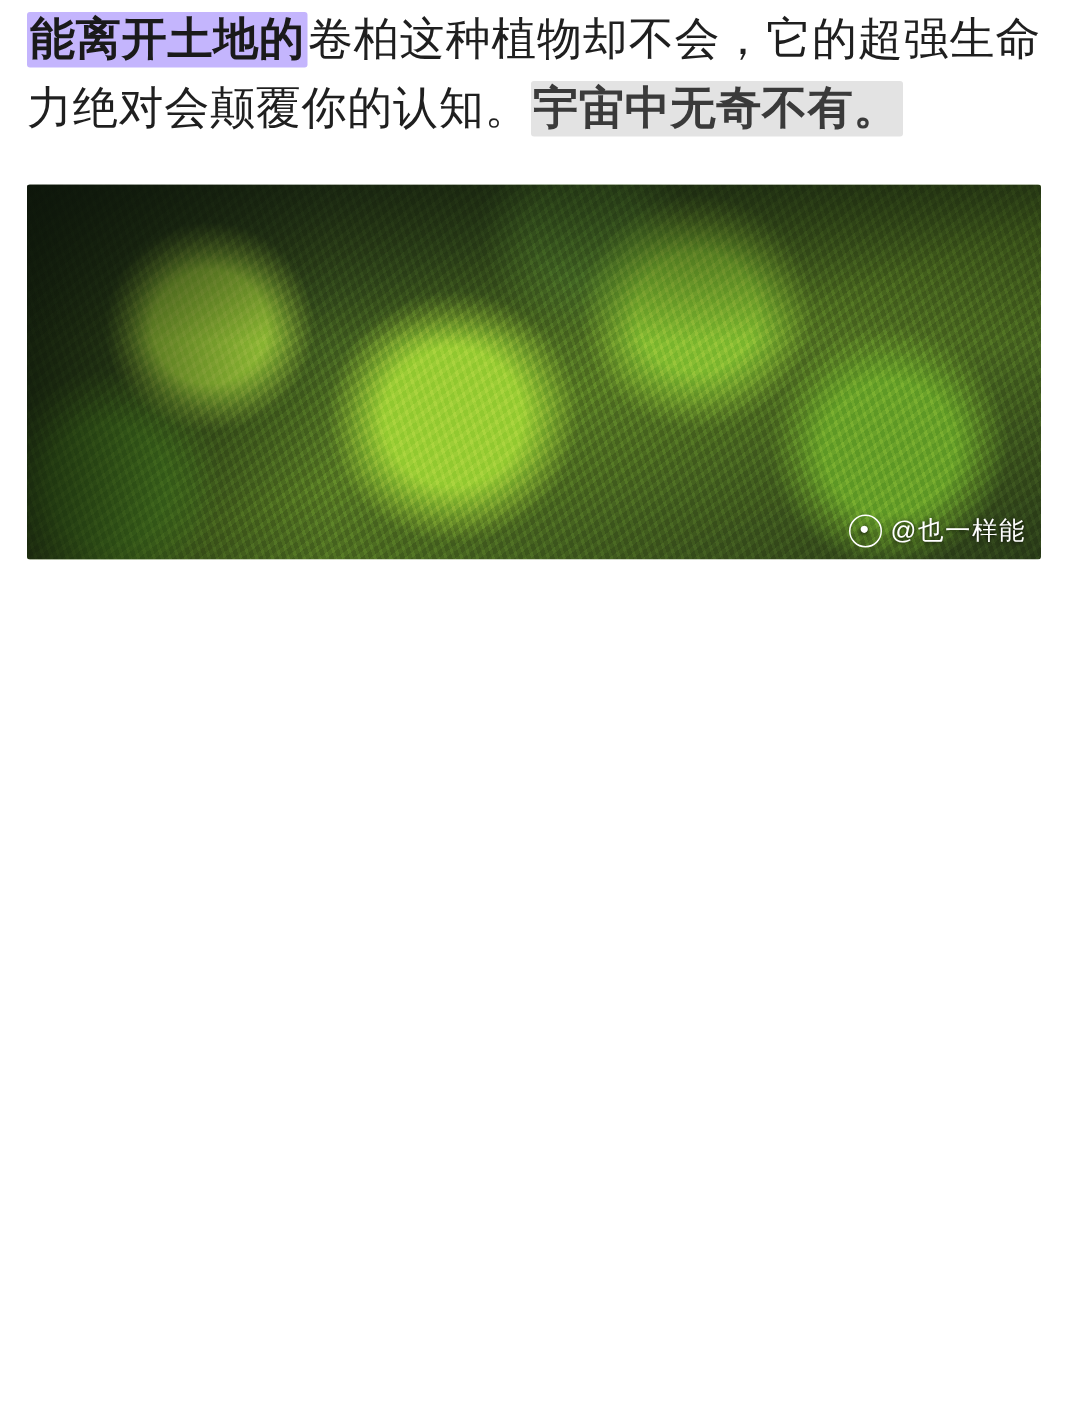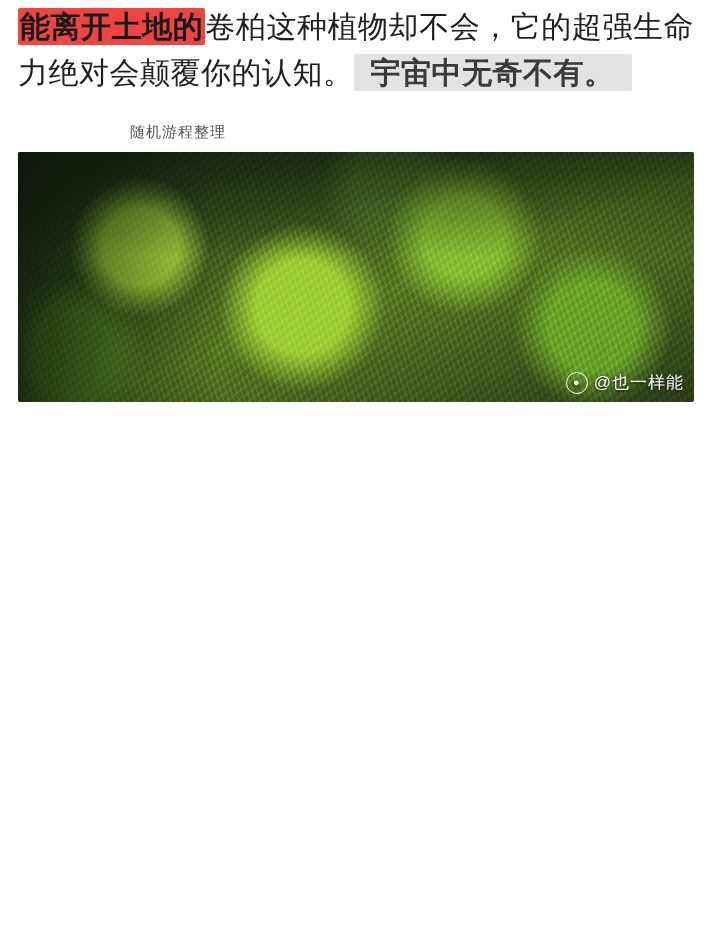--- a/index.html
+++ b/index.html
@@ -26,31 +26,31 @@
     text-align: justify;
     text-justify: inter-ideograph;
     letter-spacing: 0.5px;
     color: #1f1f1f;
   }
   .para.first {
     margin-top: 4px;
     text-indent: 0;
   }
   .hl-dark {
-    background: #ef4444;
+    background: #c4b5fd;
     color: #1a1a1a;
     font-weight: bold;
     padding: 2px 2px;
     border-radius: 2px;
   }
   .hl-gray {
     background: #e3e3e3;
     color: #3a3a3a;
     font-weight: bold;
-    padding: 2px 17px;
+    padding: 2px 2px;
     border-radius: 2px;
   }
   .caption {
     font-size: 15px;
     color: #555555;
     margin: 6px 0 10px 0;
     padding-left: 112px;
     letter-spacing: 1px;
   }
   .photo-wrap {
@@ -119,21 +119,20 @@
 <body>
 
 <div class="article">
 
   <p class="para first">
     <span class="hl-dark">能离开土地的</span><span>卷柏这种植物却不会，它的超强生命力绝对会颠覆你的认知。</span><span class="hl-gray">宇宙中无奇不有。</span>
   </p>
 
 
 
-  <div class="caption">随机游程整理</div>
 
 </div>
 
 <div class="photo-wrap">
   <div class="photo"></div>
   <div class="photo-noise"></div>
   <div class="photo-dark-left"></div>
   <div class="photo-dark-top"></div>
   <div class="watermark">
     <span class="wm-logo">●</span>

